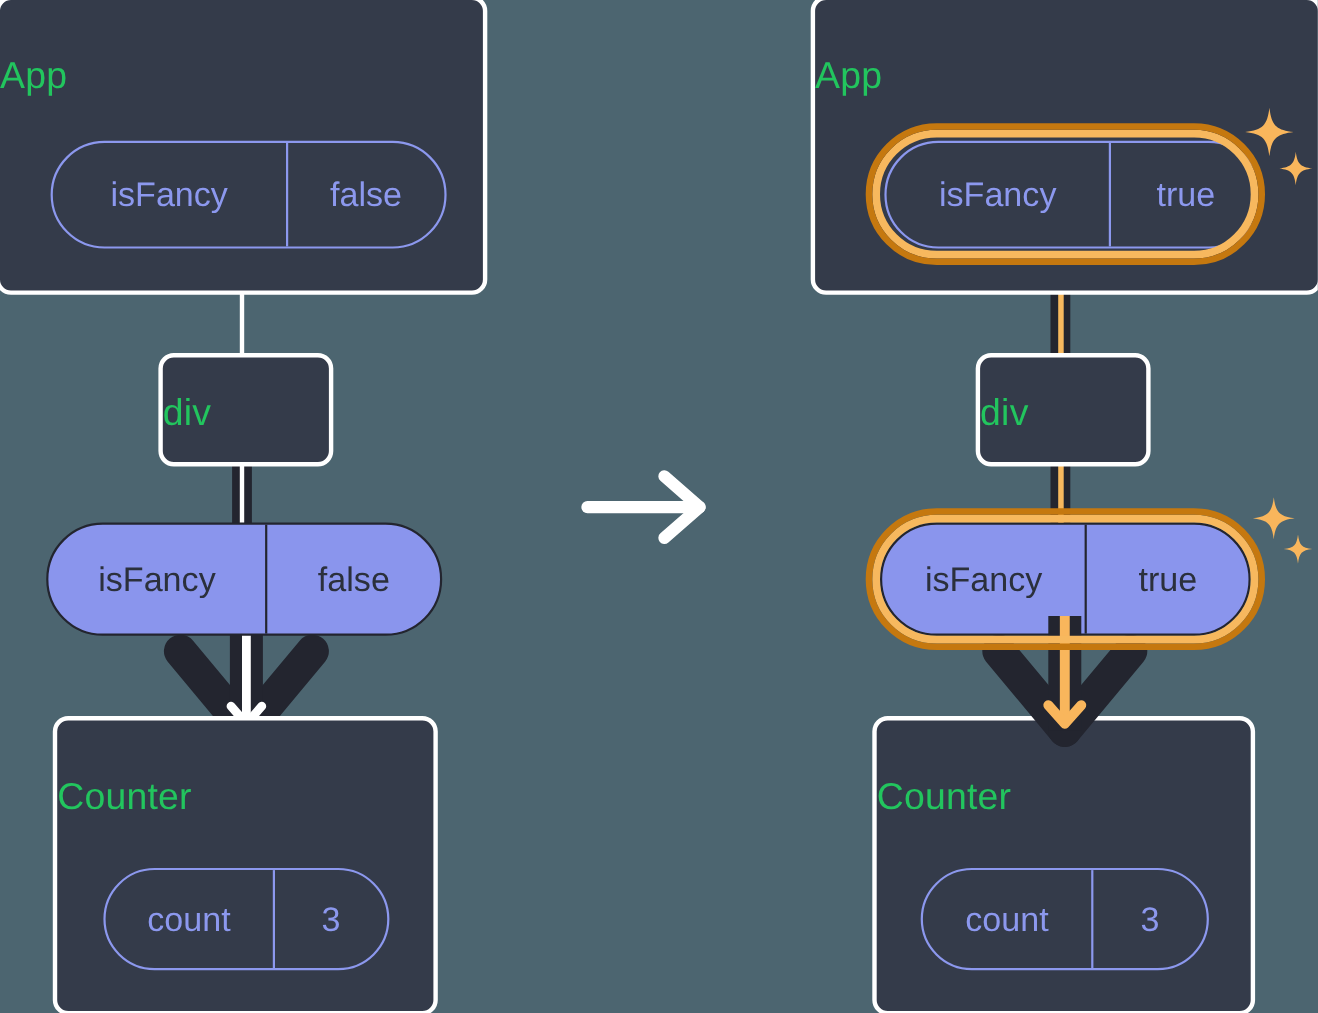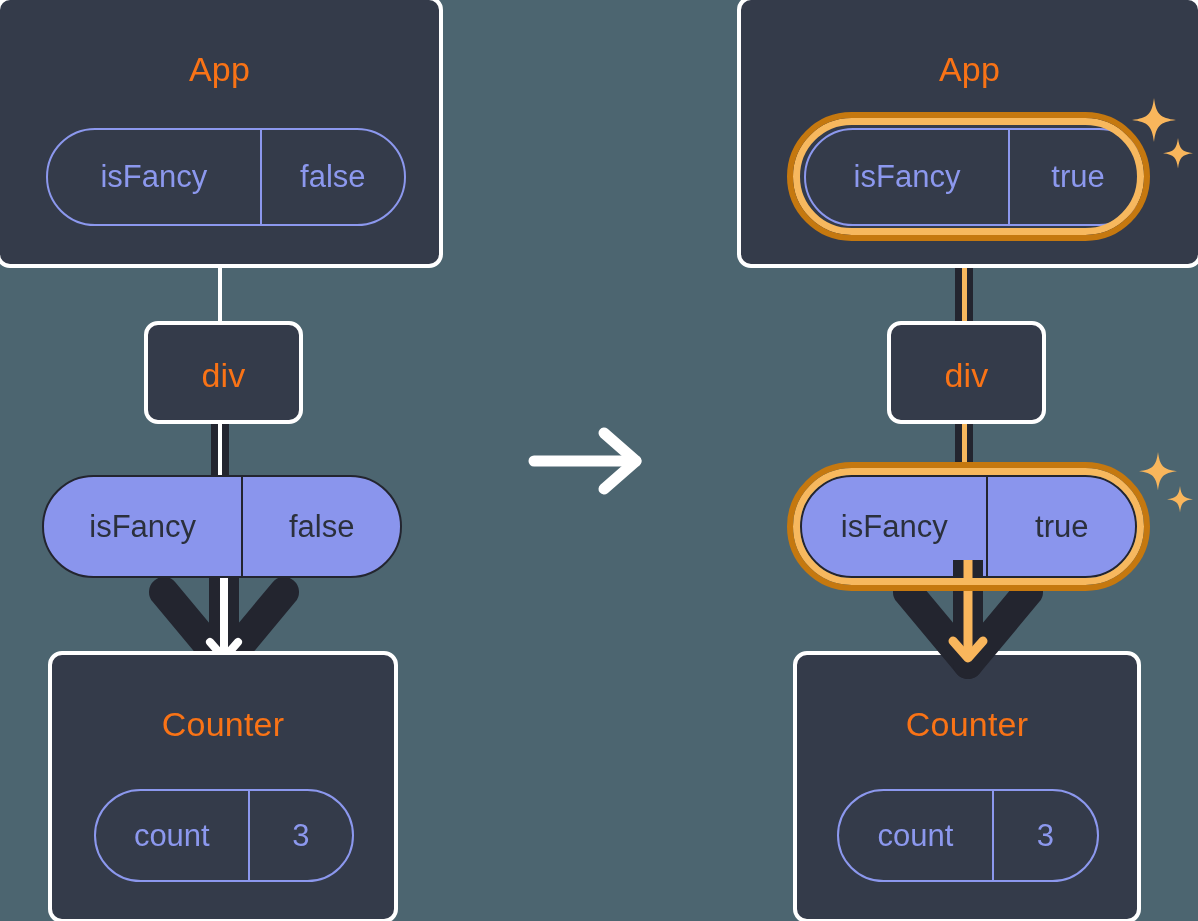--- a/index.html
+++ b/index.html
@@ -15,22 +15,21 @@
   .compbox{
     position:absolute;
     background:#343b4a;
     border:4px solid #ffffff;
     border-radius:14px;
     box-sizing:border-box;
     z-index:5;
   }
   .comp-title{
     position:absolute;left:0;right:0;
-    text-align:center;
-    color:#f97316;
+    color:#22c55e;
     font-size:34px;
     letter-spacing:.2px;
     font-weight:400;
   }
 
   
   .pill-outline{
     position:absolute;
     box-sizing:border-box;
     border:2px solid #8c98ee;

